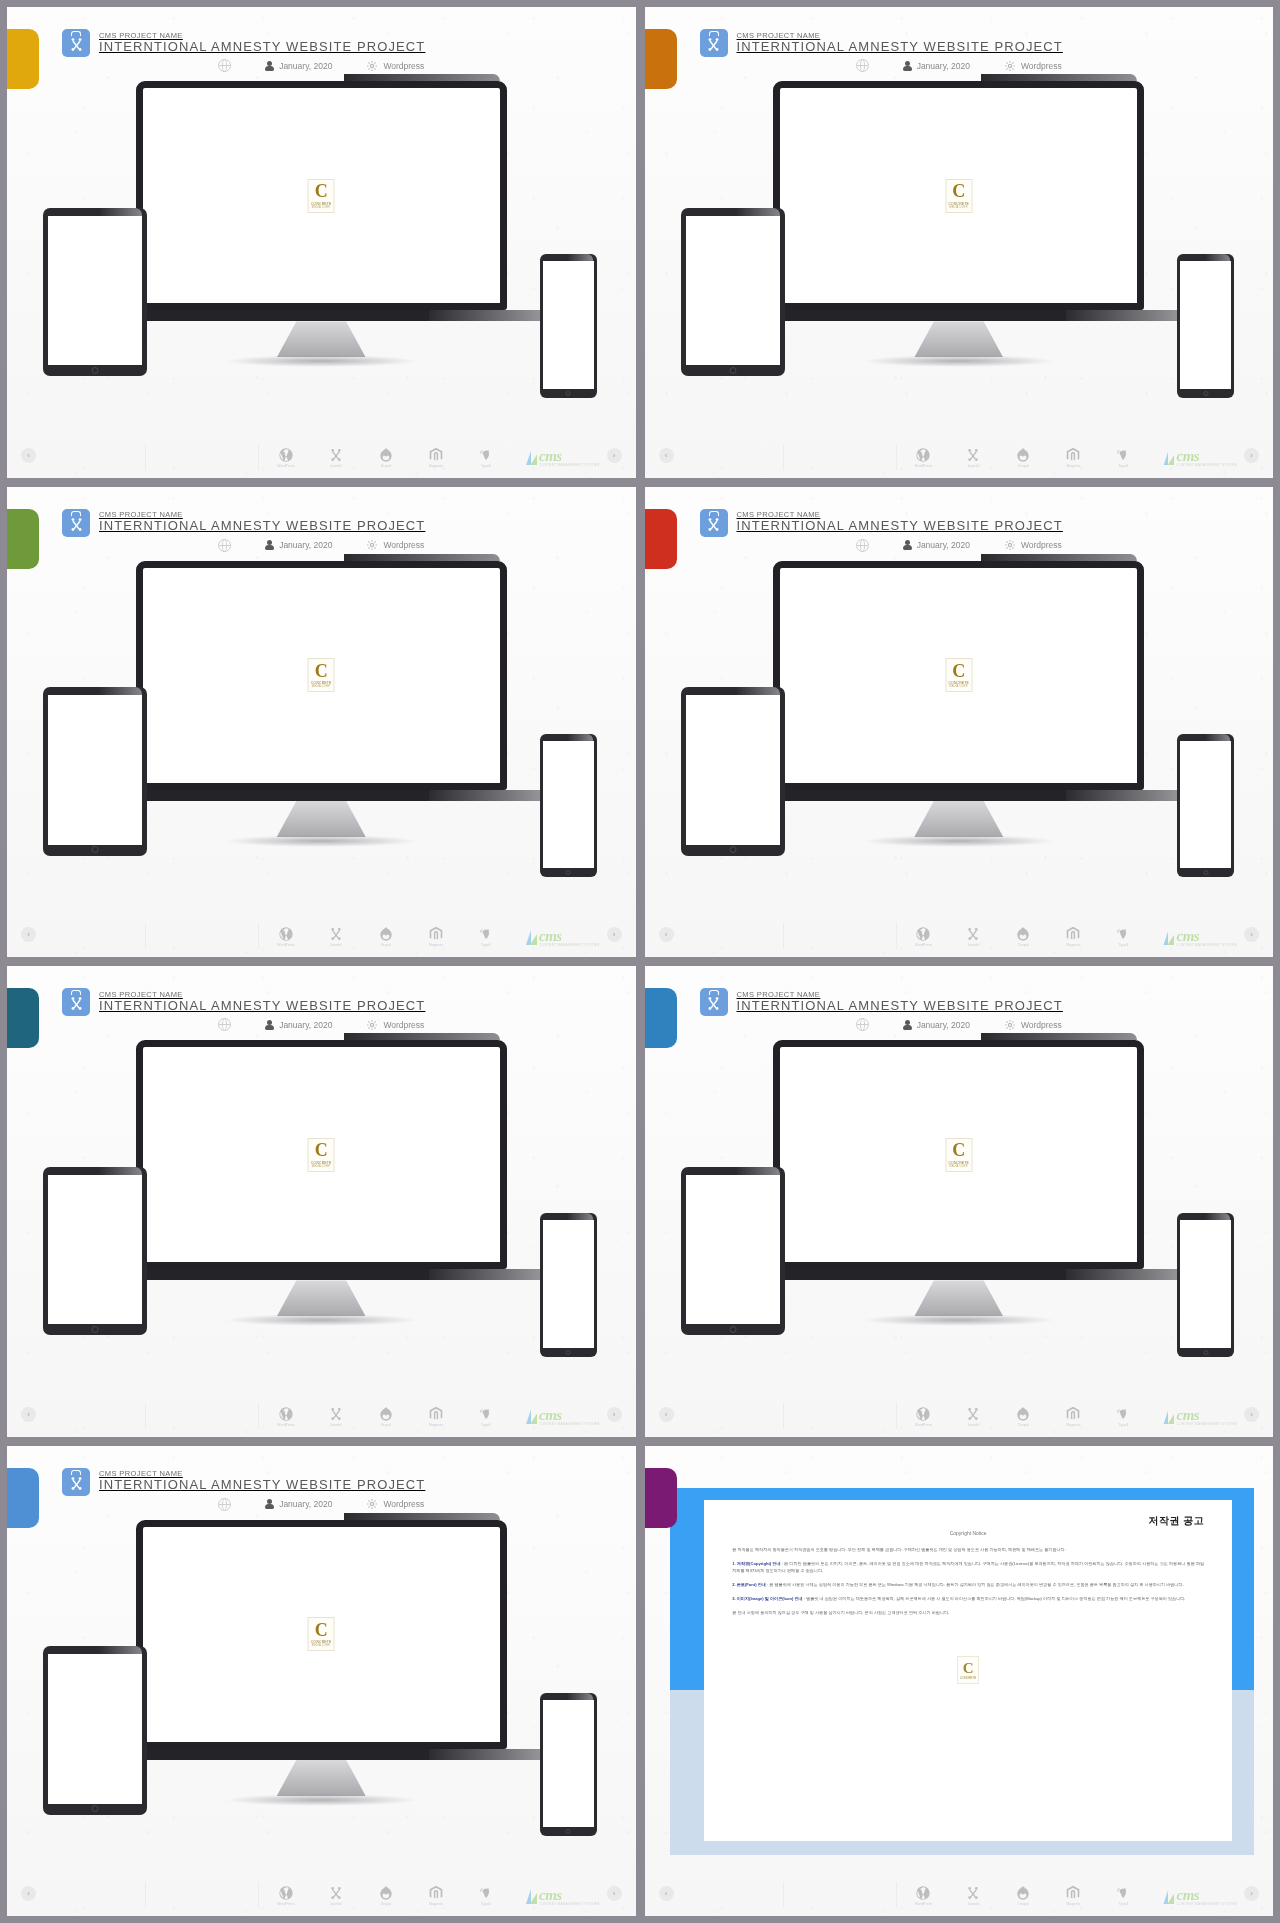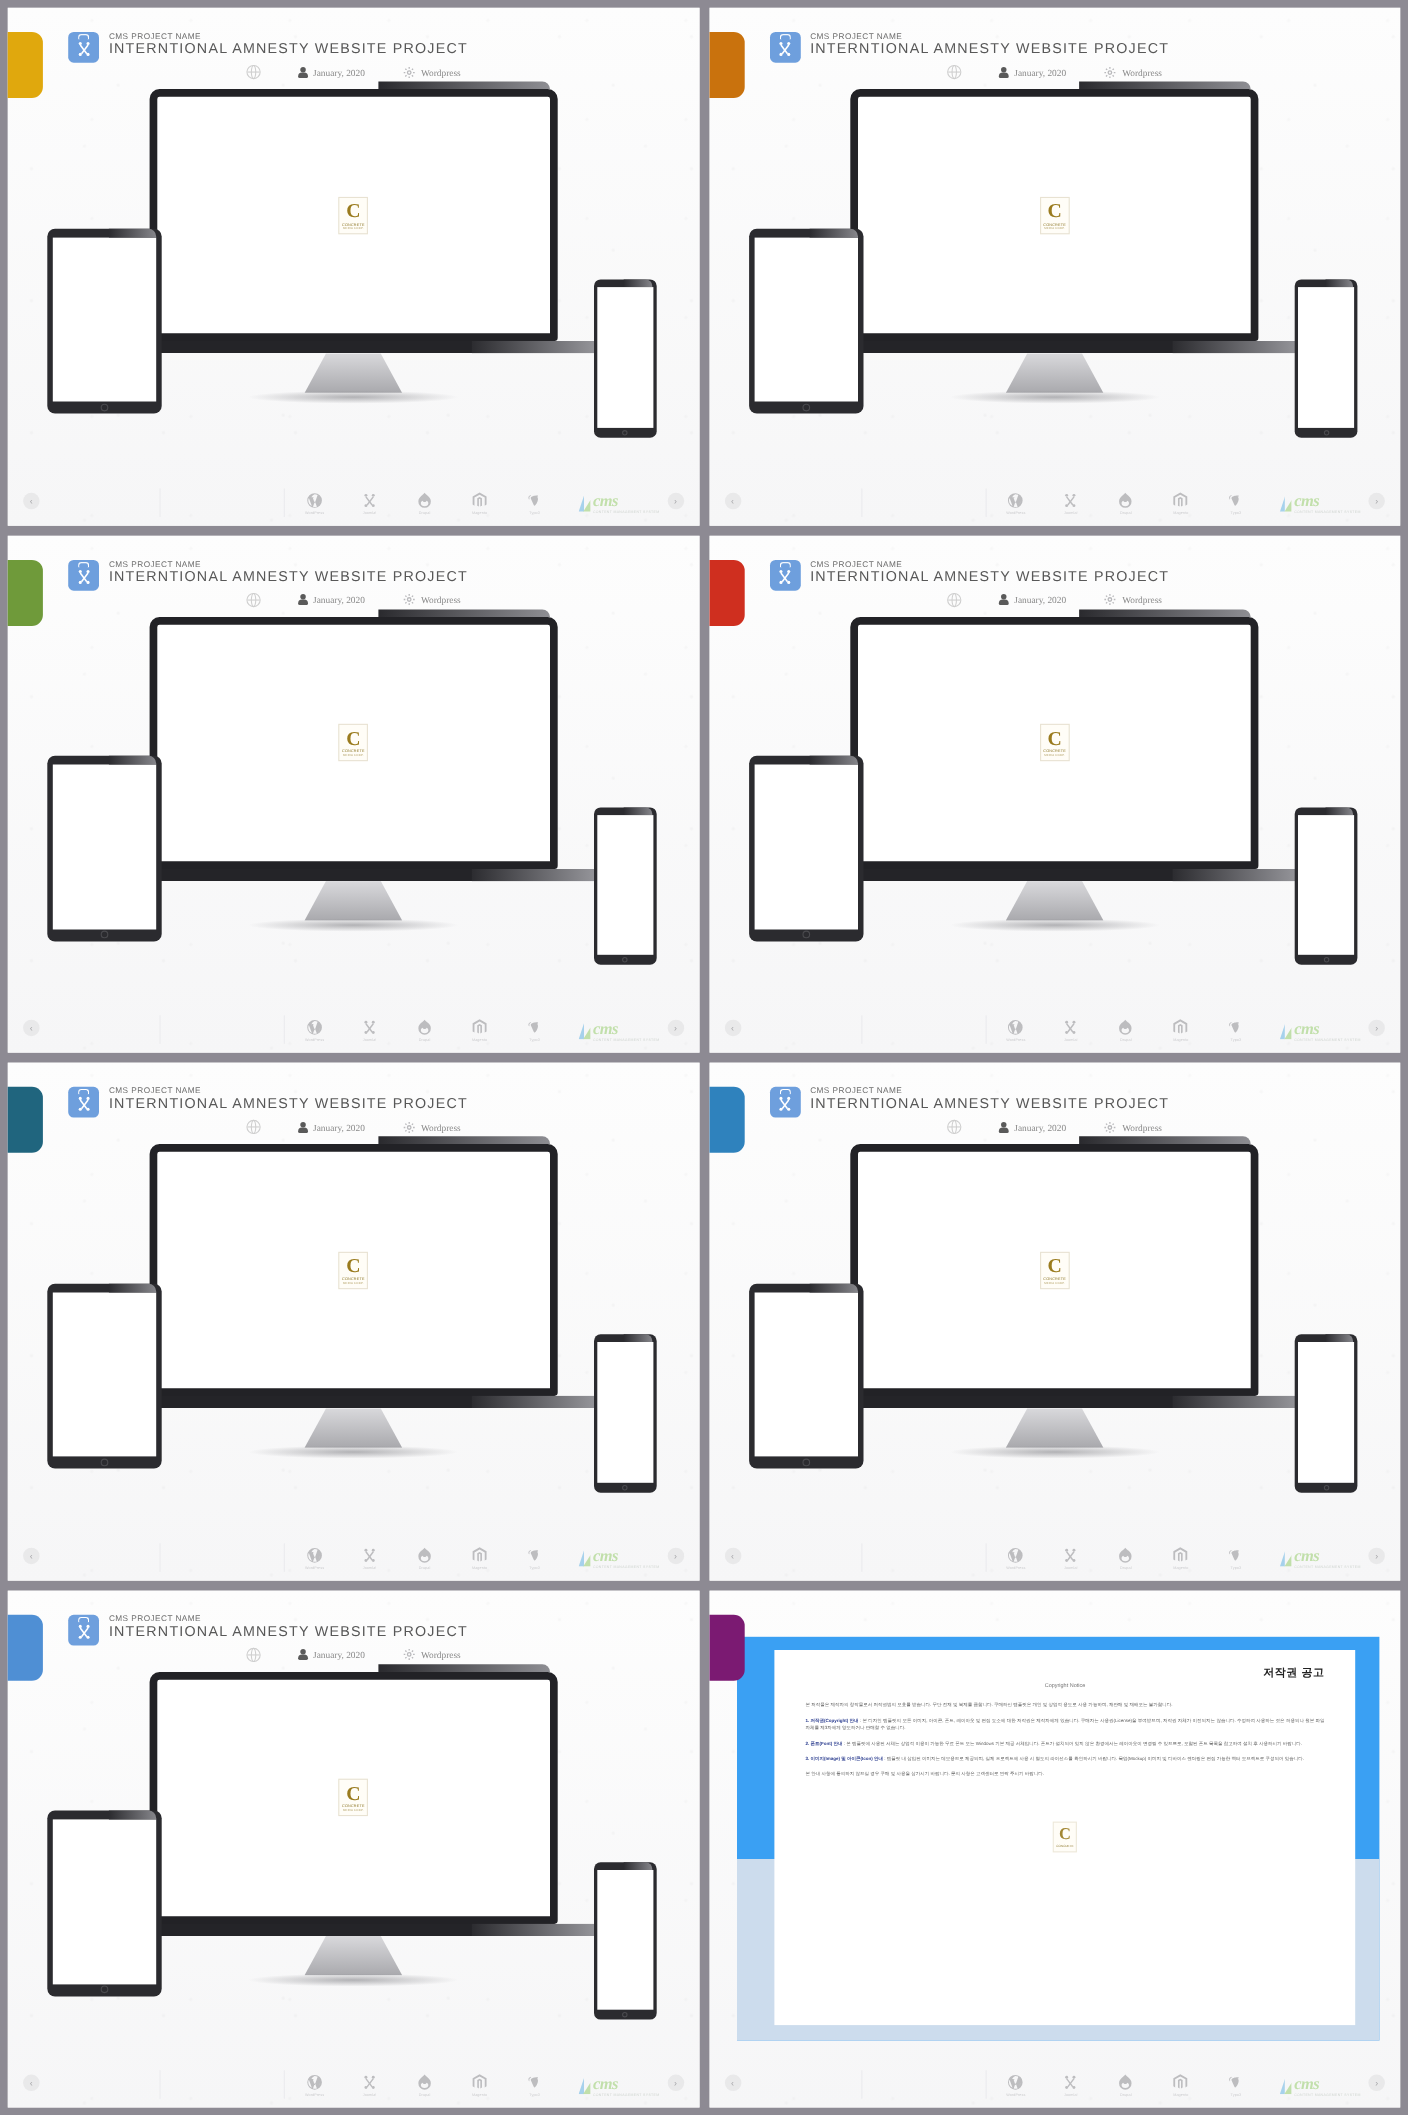--- a/index.html
+++ b/index.html
@@ -37,22 +37,23 @@
   }
   .bookmark{
     position:absolute;
     left:-16px; top:22px;
     width:48px; height:60px;
     border-radius:0 10px 10px 0;
     z-index:3;
   }
   .hdr{
     position:absolute; left:55px; top:22px;
-    display:flex; align-items:flex-start; gap:9px;
+    display:flex; align-items:center; gap:9px;
     z-index:4;
+    text-decoration:underline;
   }
   .joomla-ico{
     width:28px; height:28px; border-radius:5px;
     background:#6e9fdd;
     display:flex; align-items:center; justify-content:center;
     flex:0 0 auto; position:relative;
   }
   .joomla-ico .handle{
     position:absolute; top:2px; left:50%; transform:translateX(-50%);
     width:10px; height:5px;
@@ -67,21 +68,21 @@
   .hdr-lg{
     font-size:13px; color:#585858; letter-spacing:1.1px;
     white-space:nowrap;
   }
   .meta{
     position:absolute; top:52px; left:0; right:0;
     display:flex; align-items:center; justify-content:center;
     gap:34px; z-index:4;
     font-size:8.5px; color:#8a8a8a;
   }
-  .meta .grp{ display:flex; align-items:center; gap:5px;font-family:Liberation Serif, serif;}
+  .meta .grp{ display:flex; align-items:center; gap:5px;}
   .globe{ width:13px;height:13px;border:1.2px solid #cfcfcf;border-radius:50%;position:relative;}
   .globe:before{content:"";position:absolute;inset:-1px 3px;border:1.2px solid #cfcfcf;border-radius:50%;}
   .globe:after{content:"";position:absolute;left:0;right:0;top:5px;border-top:1.2px solid #cfcfcf;}
   .pers{width:9px;height:10px;position:relative;}
   .pers:before{content:"";position:absolute;top:0;left:2px;width:5px;height:5px;border-radius:50%;background:#5a5a5a;}
   .pers:after{content:"";position:absolute;bottom:0;left:0;width:9px;height:5px;border-radius:5px 5px 2px 2px;background:#5a5a5a;}
   .gear{width:12px;height:12px;position:relative;}
   .gear svg{width:12px;height:12px;display:block;}
 
   

